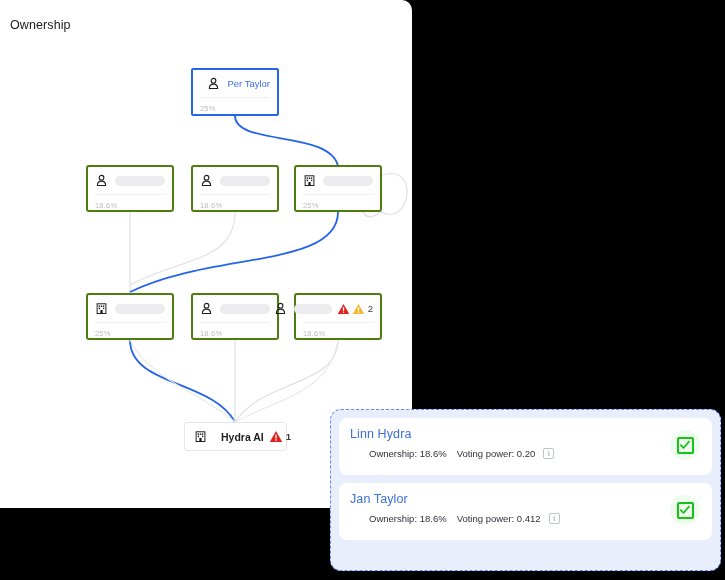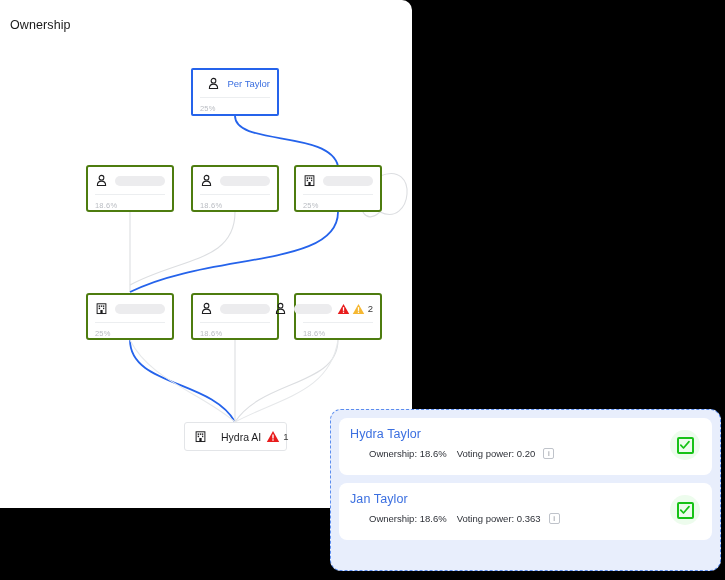--- a/index.html
+++ b/index.html
@@ -130,20 +130,21 @@
   #node-hydra {
     position: absolute;
     background: #ffffff;
     border: 1px solid #e3e5e8;
     border-radius: 3px;
     height: 29px;
     display: flex;
     align-items: center;
     padding: 0 9px;
     box-sizing: border-box;
+    font-weight: bold;
   }
   #node-hydra .hydra-label {
     font-size: 10.5px;
     color: #1d1d1f;
     margin-left: 7px;
     white-space: nowrap;
   }
 
   
   #assumed-panel {
@@ -398,42 +399,42 @@
       </span>
     </div>
 
   </div>
 </div>
 
 <div id="assumed-panel">
 
 
   <div class="person-card">
-    <div class="person-name">Hydra Taylor</div>
+    <div class="person-name">Linn Hydra</div>
     <div class="person-stats">
       <span>Ownership: 18.6%</span>
       <span class="stat-gap"></span>
       <span>Voting power: 0.20</span>
       <span class="info-icon">i</span>
     </div>
     <div class="check-wrap">
       <span class="check-box">
         <svg width="12" height="12" viewBox="0 0 12 12">
           <path d="M1.8 6.2 L4.5 9 L10 2.6" fill="none" stroke="#16c216" stroke-width="1.7" stroke-linecap="round" stroke-linejoin="round"></path>
         </svg>
       </span>
     </div>
   </div>
 
   <div class="person-card">
     <div class="person-name">Jan Taylor</div>
     <div class="person-stats">
       <span>Ownership: 18.6%</span>
       <span class="stat-gap"></span>
-      <span>Voting power: 0.363</span>
+      <span>Voting power: 0.412</span>
       <span class="info-icon">i</span>
     </div>
     <div class="check-wrap">
       <span class="check-box">
         <svg width="12" height="12" viewBox="0 0 12 12">
           <path d="M1.8 6.2 L4.5 9 L10 2.6" fill="none" stroke="#16c216" stroke-width="1.7" stroke-linecap="round" stroke-linejoin="round"></path>
         </svg>
       </span>
     </div>
   </div>

